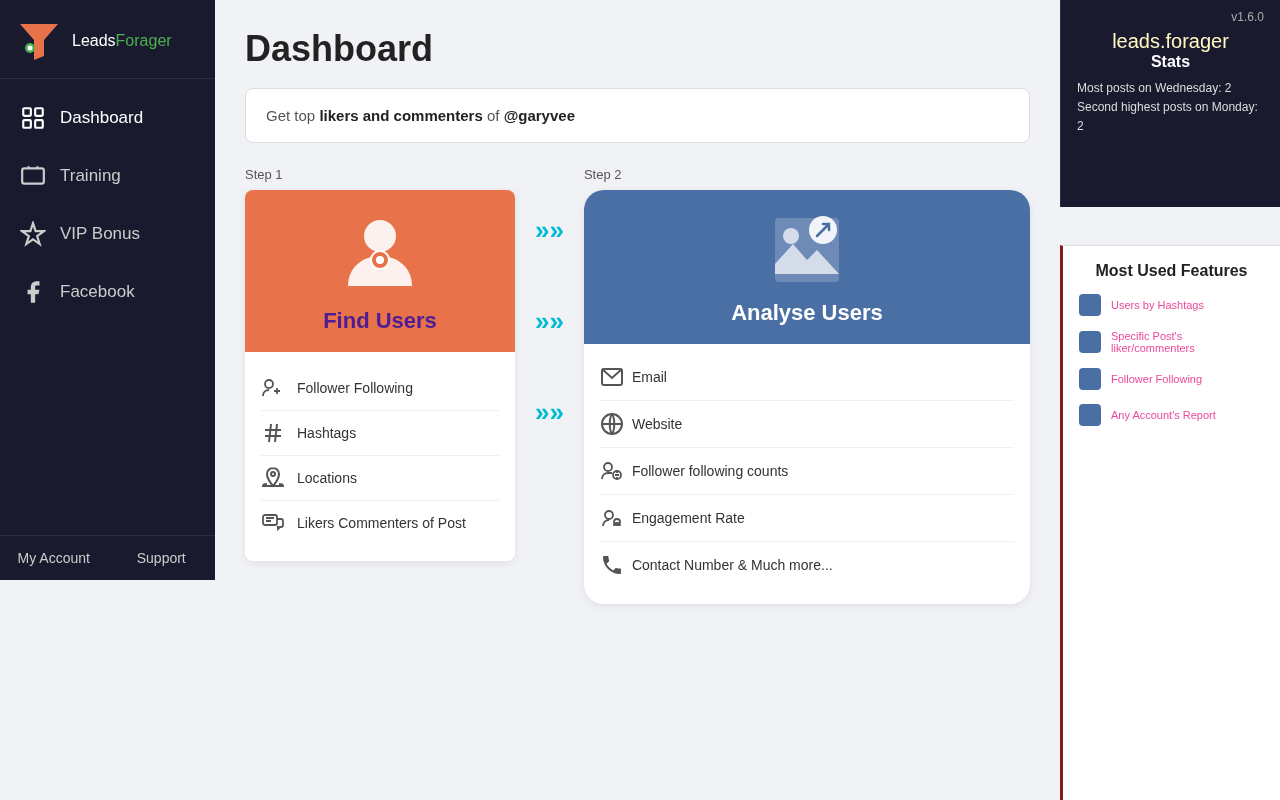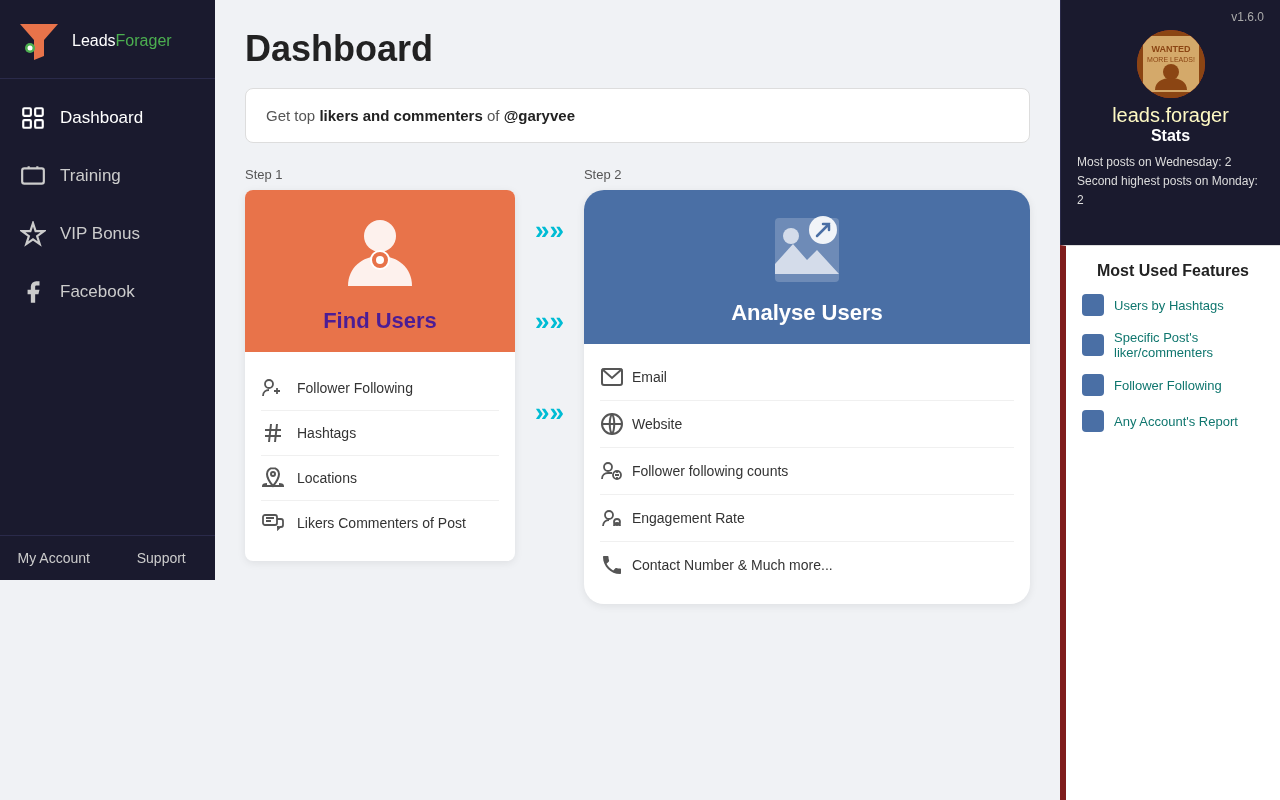--- a/index.html
+++ b/index.html
@@ -71,21 +71,21 @@
       background: #1a1a2e;
       width: 220px;
       min-width: 220px;
       display: flex;
       flex-direction: column;
       align-items: center;
       padding: 10px 16px 16px;
       position: absolute;
       right: 0;
       top: 0;
-      height: 245px;
+      height: 207px;
       border-left: 1px solid #2a2a4a;
     }
     #version-badge {
       align-self: flex-end;
       color: #aaa;
       font-size: 12px;
       margin-bottom: 6px;
     }
     #user-avatar {
       width: 68px;
@@ -105,21 +105,21 @@
 
     
     #features-panel {
       position: absolute;
       right: 0;
       top: 245px;
       width: 220px;
       background: #fff;
       padding: 16px;
       height: 555px;
-      border-left: 6px solid #7f1d1d;
+      border-left: 3px solid #7f1d1d;
       border-top: 1px solid #ddd;
     }
     #features-title {
       font-size: 16px;
       font-weight: bold;
       color: #222;
       margin-bottom: 14px;
       text-align: center;
     }
     .feature-item {
@@ -129,22 +129,22 @@
       margin-bottom: 14px;
     }
     .feature-dot {
       width: 22px;
       height: 22px;
       border-radius: 4px;
       background: #4a6fa5;
       flex-shrink: 0;
     }
     .feature-label {
-      font-size: 13px;
-      color: #0f766e;
+      font-size: 11px;
+      color: #ec4899;
     }
 
     
     #content {
       padding: 28px 30px 20px 30px;
       flex: 1;
       margin-right: 220px;
       overflow-y: auto;
     }
     #page-title {
@@ -458,32 +458,20 @@
             </div>
           </div>
         </div>
       </div>
     </div>
   </div>
 </div>
 
 <div id="top-right">
   <div id="version-badge">v1.6.0</div>
-  <div id="user-avatar">
-
-    <svg viewBox="0 0 68 68" xmlns="http://www.w3.org/2000/svg">
-      <rect width="68" height="68" fill="#8B4513"></rect>
-      <rect x="6" y="6" width="56" height="56" fill="#d4a96a"></rect>
-      <text x="34" y="22" text-anchor="middle" fill="#8B4513" font-size="9" font-weight="bold">WANTED</text>
-      <text x="34" y="32" text-anchor="middle" fill="#8B4513" font-size="7">MORE LEADS!</text>
-
-      <circle cx="34" cy="42" r="8" fill="#8B4513"></circle>
-      <path d="M18 60c0-8 7-12 16-12s16 4 16 12" fill="#8B4513"></path>
-    </svg>
-  </div>
   <div id="username">leads.forager</div>
   <div id="stats-title">Stats</div>
   <div id="stats-content">
     <div>Most posts on Wednesday: 2</div>
     <div>Second highest posts on Monday: 2</div>
   </div>
 </div>
 
 <div id="features-panel">
   <div id="features-title">Most Used Features</div>

